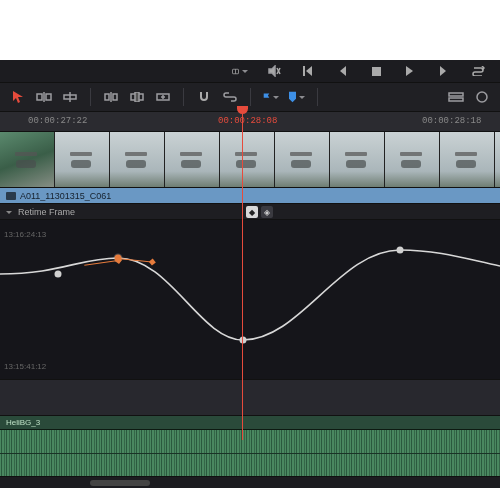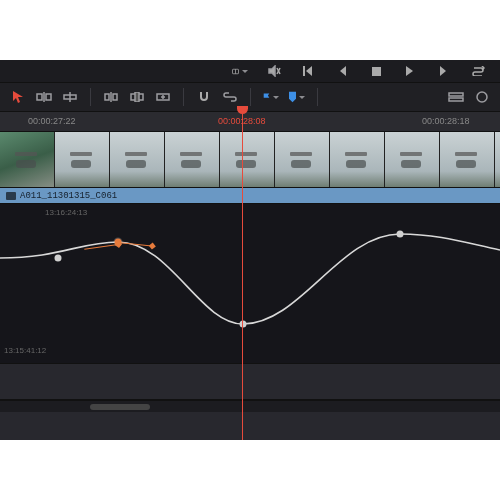--- a/index.html
+++ b/index.html
@@ -64,20 +64,21 @@
   .blue-dot { color: #3d8fe6; }
   
   .ruler {
     height: 20px;
     background: #2b2b30;
     border-bottom: 1px solid #111;
     position: relative;
     display: flex;
     font-size: 9px;
     color: #888;
+    font-family: Liberation Mono, monospace;
   }
   .ruler .tc { position: absolute; top: 4px; }
   .playhead-tc {
     color: #e64b3c;
     font-weight: 500;
   }
   .playhead {
     position: absolute;
     left: 242px;
     top: 52px;
@@ -126,21 +127,20 @@
   .clipbar {
     height: 16px;
     background: #6a98c4;
     color: #15202c;
     font-size: 9px;
     display: flex;
     align-items: center;
     padding: 0 6px;
     gap: 4px;
     border-bottom: 1px solid #111;
-    font-family: Liberation Mono, monospace;
   }
   .clip-icon {
     width: 10px; height: 8px;
     background: #2a3b4c;
     border-radius: 1px;
   }
   
   .retime-hdr {
     height: 16px; background:#1e1e22;
     display:flex; align-items:center;
@@ -172,21 +172,21 @@
   .curve {
     height: 160px;
     background: #15151a;
     position: relative;
     border-bottom: 1px solid #111;
   }
   .curve .tc-top, .curve .tc-bot {
     position:absolute; left:4px;
     font-size:8px; color:#666;
   }
-  .tc-top { top: 4px; margin-left: 41px; }
+  .tc-top { top: 10px; }
   .tc-bot { bottom: 8px; }
   .curve svg { position:absolute; inset:0; }
   .kf {
     position:absolute;
     width:7px;height:7px;
     background:#d0d0d0;
     border-radius:50%;
     transform:translate(-50%,-50%);
   }
   .kf.sel {
@@ -402,38 +402,49 @@
     <div class="thumb"></div>
     <div class="thumb"></div>
     <div class="thumb"></div>
   </div>
 
   <div class="clipbar">
     <span class="clip-icon"></span>
     <span>A011_11301315_C061</span>
   </div>
 
+  <div class="retime-hdr">
+    <span>Retime Frame</span>
+    <div class="kf-tools">
+      <div class="kf-btn">◆</div>
+      <div class="kf-btn dark">◈</div>
+    </div>
+  </div>
 
   <div class="curve">
     <span class="tc-top">13:16:24:13</span>
     <span class="tc-bot">13:15:41:12</span>
     <svg viewBox="0 0 500 160" preserveAspectRatio="none">
       <path d="M0,54 C60,54 80,38 118,38 C170,38 200,120 243,120 C300,120 340,30 400,30 C440,30 470,40 500,46" fill="none" stroke="#d8d8d8" stroke-width="1.6"></path>
     </svg>
 
     <div class="kf" style="left:58px; top:54px"></div>
     <div class="kf sel" style="left:118px; top:38px"></div>
     <div class="handle" style="left:118px; top:38px; width:34px; transform-origin:left; transform:rotate(6deg)"></div>
     <div class="handle" style="left:84px; top:40px; width:34px; transform-origin:right; transform:rotate(-8deg)"></div>
     <div class="kf" style="left:243px; top:120px"></div>
     <div class="kf" style="left:400px; top:30px"></div>
   </div>
 
   <div class="gap"></div>
 
+  <div class="audio">
+    <div class="audio-hdr">HeliBG_3</div>
+    <div class="audio-wave"></div>
+  </div>
 
   <div class="bottom-scroll">
     <div class="thumb-sb"></div>
   </div>
 
   <div class="playhead"></div>
 
 </div>
 
 </body></html>

